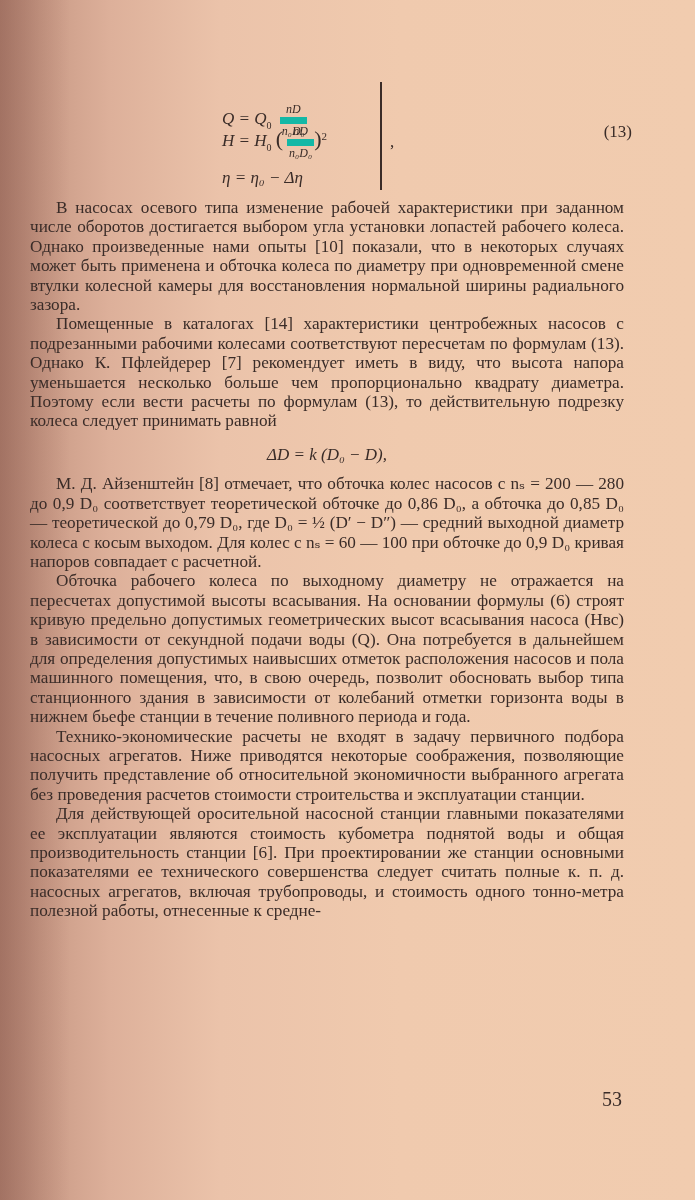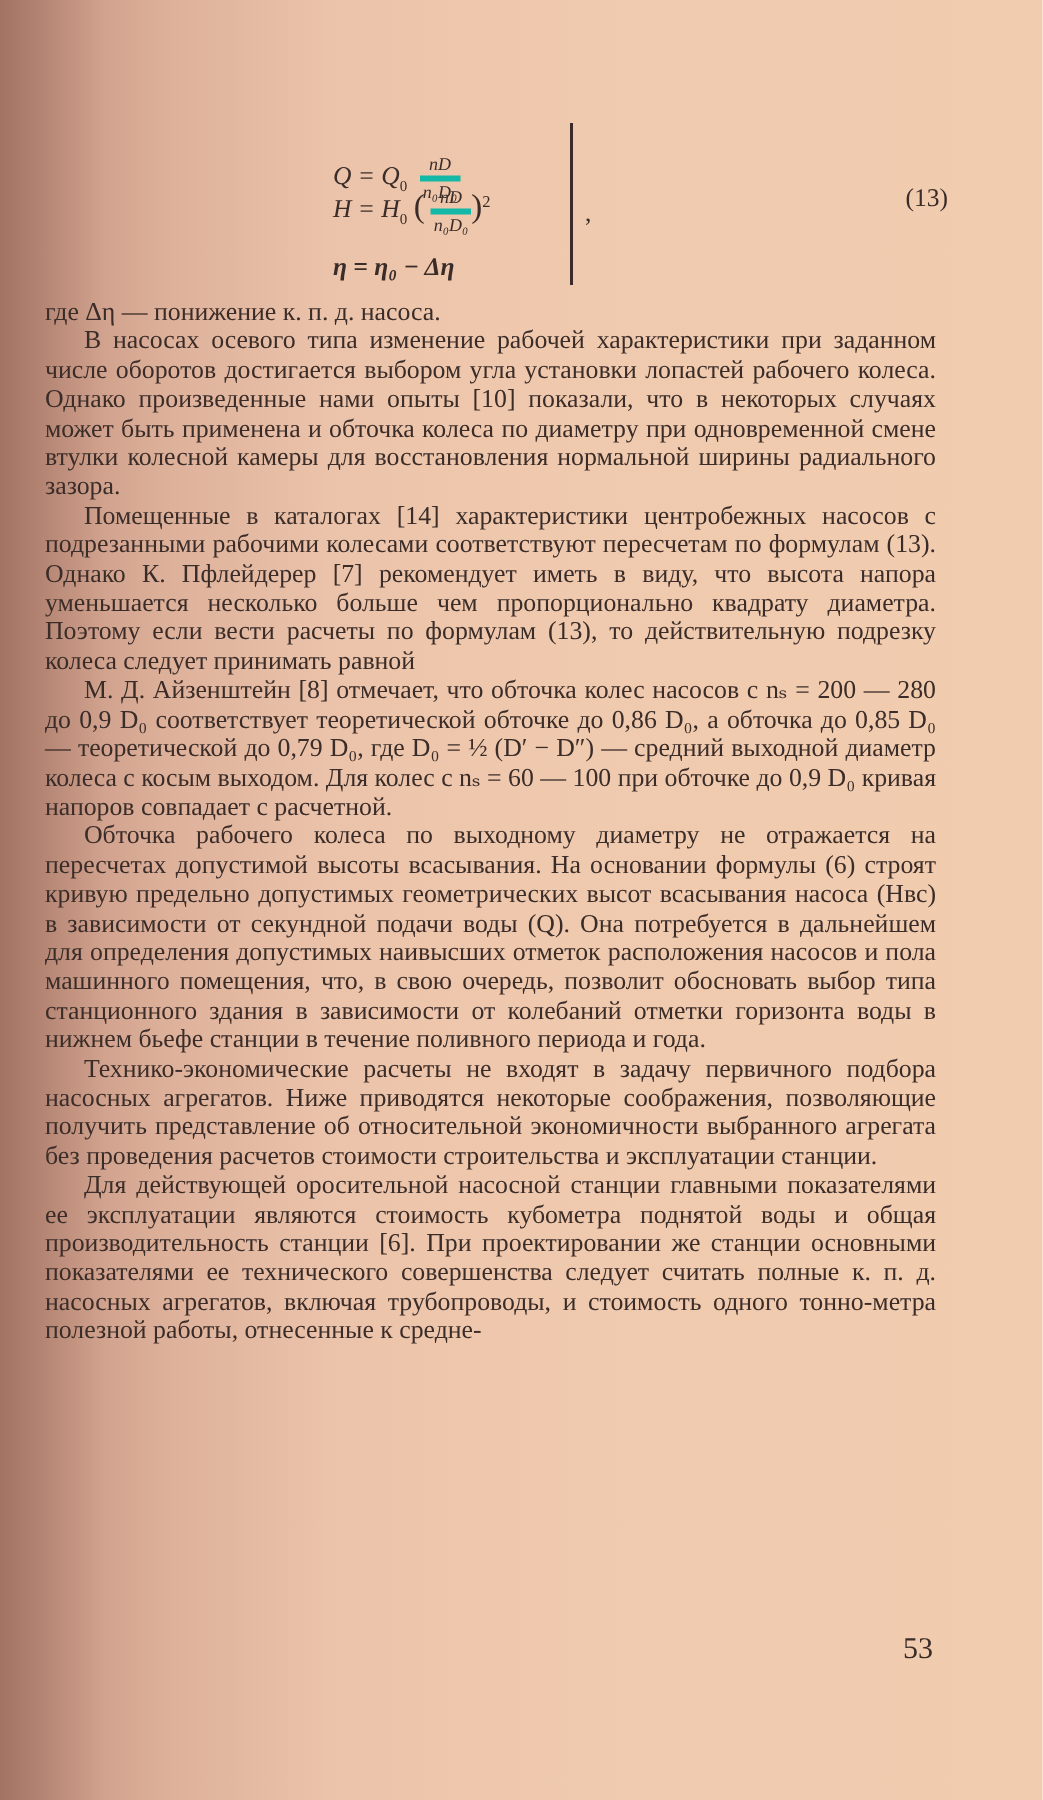--- a/index.html
+++ b/index.html
@@ -13,21 +13,21 @@
     position:absolute; left:0; top:0; width:70px; height:1200px;
     background: linear-gradient(90deg, rgba(120,70,60,0.35), rgba(120,70,60,0));
     pointer-events:none;
   }
   .formula13 {
     position:absolute; left:222px; top:82px; width:410px; height:112px;
   }
   .f-line { position:absolute; left:0; font-size:17px; white-space:nowrap; font-style:italic; }
   .f-line .up { font-style:normal; }
   .frac { display:inline-block; vertical-align:middle; text-align:center; font-size:12px; margin-left:4px; }
-  .frac .num { display:block; border-bottom:4px solid #14b8a6; padding:0 2px; }
+  .frac .num { display:block; border-bottom:7px solid #14b8a6; padding:0 2px; }
   .frac .den { display:block; padding:0 2px;text-align:center; }
   .brace { position:absolute; left:152px; top:0; width:6px; height:108px; border-right:2px solid #3a2c28; }
   .comma { position:absolute; left:168px; top:50px; font-size:17px; }
   .eqnum { position:absolute; right:0; top:40px; font-size:17px; }
   .text {
     position:absolute; left:30px; top:198px; width:594px;
     font-size:17.2px; line-height:19.4px; text-align:justify;
   }
   .text p { margin:0; }
   .indent { text-indent:26px; }
@@ -42,29 +42,29 @@
 
 <div class="formula13">
   <div class="f-line" style="top:20px;">
     <span>Q = Q</span><sub class="up">0</sub>
     <span class="frac"><span class="num">nD</span><span class="den">n₀D₀</span></span>
   </div>
   <div class="f-line" style="top:42px;">
     <span>H = H</span><sub class="up">0</sub>
     <span class="up" style="font-size:22px;">(</span><span class="frac"><span class="num">nD</span><span class="den">n₀D₀</span></span><span class="up" style="font-size:22px;">)</span><sup class="up" style="font-size:11px;">2</sup>
   </div>
-  <div class="f-line" style="top:86px;font-weight:bold;">η = η₀ − Δη</div>
+  <div class="f-line" style="top:86px;">η = η₀ − Δη</div>
   <div class="brace"></div>
   <div class="comma">,</div>
   <div class="eqnum">(13)</div>
 </div>
 
 <div class="text">
-  <p>где Δη — понижение к. п. д. насоса.</p>
   <p class="indent">В насосах осевого типа изменение рабочей характеристики при заданном числе оборотов достигается выбором угла установки лопастей рабочего колеса. Однако произведенные нами опыты [10] показали, что в некоторых случаях может быть применена и обточка колеса по диаметру при одновременной смене втулки колесной камеры для восстановления нормальной ширины радиального зазора.</p>
   <p class="indent">Помещенные в каталогах [14] характеристики центробежных насосов с подрезанными рабочими колесами соответствуют пересчетам по формулам (13). Однако К. Пфлейдерер [7] рекомендует иметь в виду, что высота напора уменьшается несколько больше чем пропорционально квадрату диаметра. Поэтому если вести расчеты по формулам (13), то действительную подрезку колеса следует принимать равной</p>
+  <p class="centered-eq">ΔD = k (D₀ − D),</p>
   <p class="indent">М. Д. Айзенштейн [8] отмечает, что обточка колес насосов с nₛ = 200 — 280 до 0,9 D₀ соответствует теоретической обточке до 0,86 D₀, а обточка до 0,85 D₀ — теоретической до 0,79 D₀, где D₀ = ½ (D′ − D″) — средний выходной диаметр колеса с косым выходом. Для колес с nₛ = 60 — 100 при обточке до 0,9 D₀ кривая напоров совпадает с расчетной.</p>
   <p class="indent">Обточка рабочего колеса по выходному диаметру не отражается на пересчетах допустимой высоты всасывания. На основании формулы (6) строят кривую предельно допустимых геометрических высот всасывания насоса (Hвс) в зависимости от секундной подачи воды (Q). Она потребуется в дальнейшем для определения допустимых наивысших отметок расположения насосов и пола машинного помещения, что, в свою очередь, позволит обосновать выбор типа станционного здания в зависимости от колебаний отметки горизонта воды в нижнем бьефе станции в течение поливного периода и года.</p>
   <p class="indent">Технико-экономические расчеты не входят в задачу первичного подбора насосных агрегатов. Ниже приводятся некоторые соображения, позволяющие получить представление об относительной экономичности выбранного агрегата без проведения расчетов стоимости строительства и эксплуатации станции.</p>
   <p class="indent">Для действующей оросительной насосной станции главными показателями ее эксплуатации являются стоимость кубометра поднятой воды и общая производительность станции [6]. При проектировании же станции основными показателями ее технического совершенства следует считать полные к. п. д. насосных агрегатов, включая трубопроводы, и стоимость одного тонно-метра полезной работы, отнесенные к средне-</p>
 </div>
 
 <div class="pagenum">53</div>
 
 </body></html>

